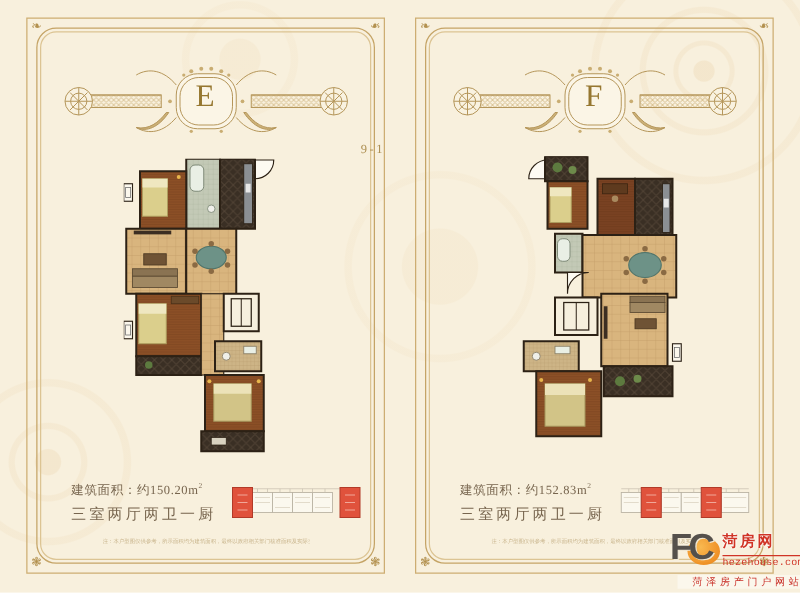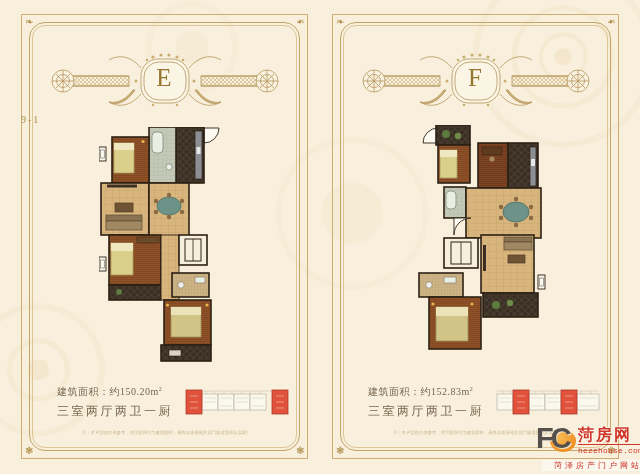--- a/index.html
+++ b/index.html
@@ -20,41 +20,41 @@
   .frame-inner::before{content:"";position:absolute;inset:2px;border:1px solid #dcc493;border-radius:13px;}
   .corner{position:absolute;font-size:10px;color:#b3914f;line-height:1;}
   .corner.tl{top:3px;left:4px}
   .corner.tr{top:3px;right:4px;transform:scaleX(-1)}
   .corner.bl{bottom:3px;left:4px}
   .corner.br{bottom:3px;right:4px;transform:scaleX(-1)}
   .ornament{position:absolute;top:38px;left:50%;transform:translateX(-50%);width:232px;height:58px;}
   .ornament svg{position:absolute;inset:0;}
   .letter{position:absolute;top:12px;left:0;right:0;text-align:center;
     font-size:25px;color:#967730;letter-spacing:1px;}
-  .unitcode{position:absolute;top:100px;left:0;right:0;text-align:left;
+  .unitcode{position:absolute;top:100px;left:0;right:0;text-align:right;
     font-size:10px;color:#ad8f52;letter-spacing:2px;}
   .planwrap{position:absolute;left:50%;transform:translateX(-50%);}
   .panel.left .planwrap{top:113px;}
   .panel.right .planwrap{top:111px;}
   .info{position:absolute;left:36px;top:371px;color:#77654e;}
   .info .area{font-size:10px;letter-spacing:.5px;}
   .info .area sup{font-size:6px;}
   .info .spec{font-size:12px;letter-spacing:2.5px;margin-top:4px;}
   .keyplan{position:absolute;right:18px;top:372px;width:106px;height:32px;}
   .disclaimer{position:absolute;left:10%;right:10%;top:416px;text-align:center;
     font-size:6px;transform:scale(.72);transform-origin:center top;
     color:#c9b58d;font-family:"Liberation Sans",sans-serif;white-space:nowrap;overflow:hidden;}
   
   .watermark{position:absolute;right:2px;bottom:2px;width:104px;height:50px;
     font-family:"Liberation Sans",sans-serif;}
   .wm-sun{position:absolute;left:16px;top:8px;width:26px;height:22px;border-radius:50%;
     background:radial-gradient(circle at 40% 35%, #f9b649, #ef8d1e 70%, #e67d12);opacity:.95;}
   .wm-fc{position:absolute;left:2px;top:0px;font-size:29px;font-weight:900;color:#55504b;
     letter-spacing:-3px;font-family:"Liberation Sans",sans-serif;text-shadow:1px 1px 0 #efe6d2;}
-  .wm-brand{position:absolute;left:44px;top:3px;font-size:16px;font-weight:700;color:#d03426;
+  .wm-brand{position:absolute;left:44px;top:3px;font-size:12px;font-weight:700;color:#d03426;
     letter-spacing:2px;text-shadow:0 0 2px #fff,0 0 2px #fff;}
   .wm-domain{position:absolute;left:44px;top:22px;font-size:8px;color:#d03426;
     border-top:1px solid #d03426;padding-top:1px;letter-spacing:.2px;font-family:Liberation Mono, monospace;}
   .wm-tagline{position:absolute;left:8px;bottom:1px;font-size:8px;color:#c92f28;
     letter-spacing:3px;background:rgba(255,255,255,.45);padding:0 12px;white-space:nowrap;}
   svg .wall{stroke:#2c2115;stroke-width:1.6;}
   svg .wall-thin{stroke:#2c2115;stroke-width:.9;}
 </style>
 </head>
 <body>

